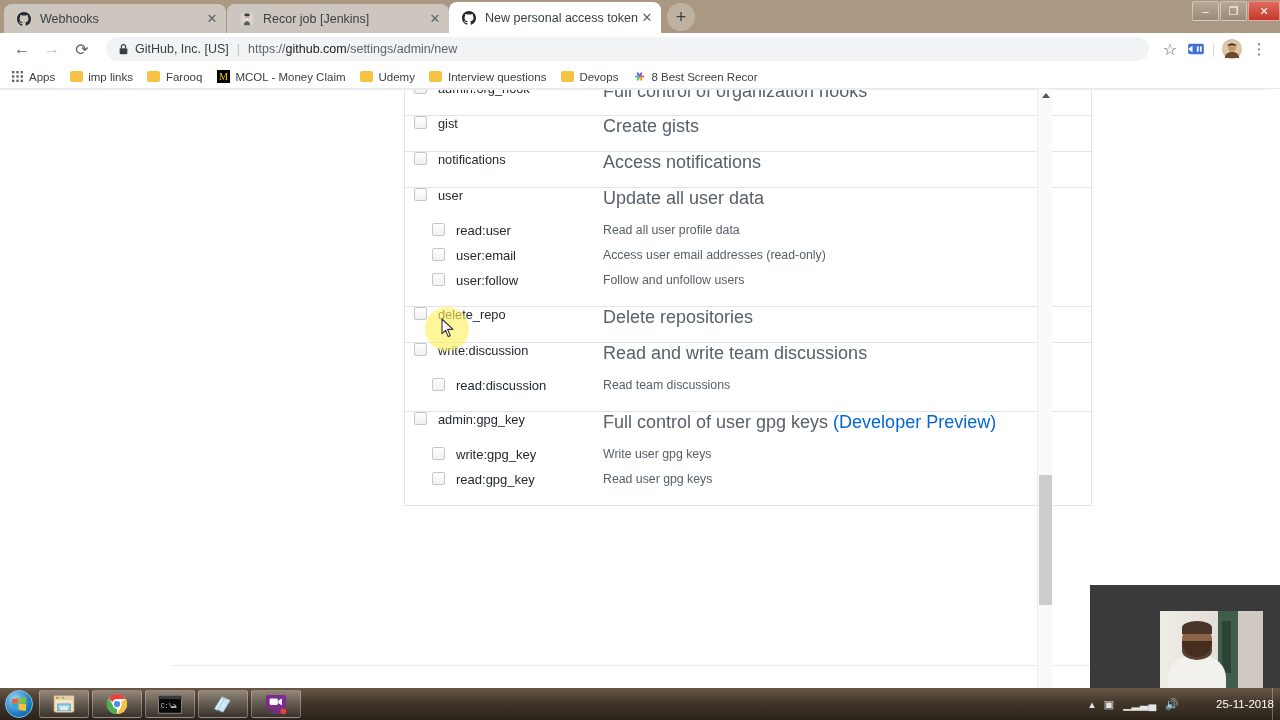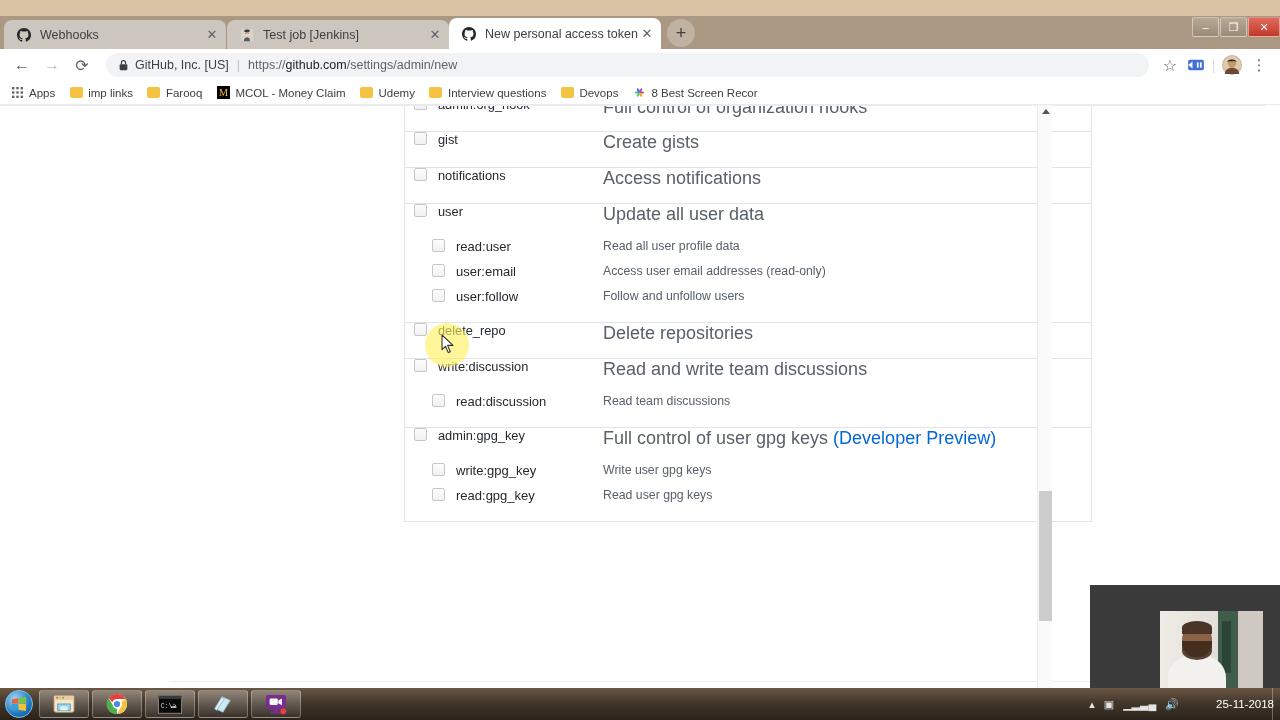--- a/index.html
+++ b/index.html
@@ -5,21 +5,21 @@
   * { box-sizing: border-box; margin: 0; padding: 0; }
   html, body {
     width: 1280px; height: 720px;
     overflow: hidden;
     font-family: "Liberation Sans", sans-serif;
     background: #d9c3a5;
   }
 
   
   #browser-window {
-    position: absolute; left: 0; top: 16px; width: 1052px; height: 688px;
+    position: absolute; left: 0; top: 0; width: 1052px; height: 688px;
     background: #c2410c;
   }
 
   
   #tab-strip {
     position: absolute; left: 0; top: 0; width: 1280px; height: 33px;
     background: linear-gradient(to bottom,#b8a490,#a89583);
     display: flex; align-items: flex-end;
   }
   #tab-strip-bg-left {
@@ -254,21 +254,21 @@
       <span class="tab-favicon">
         <svg width="14" height="14" viewBox="0 0 16 16">
           <rect x="1" y="1" width="14" height="14" rx="2" fill="#d8d3cd"></rect>
           <ellipse cx="8" cy="6" rx="3.2" ry="3.6" fill="#f0d9c4"></ellipse>
           <path d="M4.5 15c0-3 1.6-4.3 3.5-4.3S11.5 12 11.5 15z" fill="#5a5a5a"></path>
           <ellipse cx="8" cy="3.3" rx="3.3" ry="1.7" fill="#3b3b3b"></ellipse>
           <circle cx="6.7" cy="6" r=".6" fill="#333"></circle>
             <circle cx="9.3" cy="6" r=".6" fill="#333"></circle>
         </svg>
       </span>
-      <span class="tab-title">Test job [Jenkins]</span>
+      <span class="tab-title">Recor job [Jenkins]</span>
       <span class="tab-close">✕</span>
     </div>
 
     <div class="tab active">
       <span class="tab-favicon">
         <svg width="14" height="14" viewBox="0 0 16 16">
             <path fill="#24292e" d="M8 0C3.58 0 0 3.58 0 8c0 3.54 2.29 6.53 5.47 7.59.4.07.55-.17.55-.38 0-.19-.01-.82-.01-1.49-2.01.37-2.53-.49-2.69-.94-.09-.23-.48-.94-.82-1.13-.28-.15-.68-.52-.01-.53.63-.01 1.08.58 1.23.82.72 1.21 1.87.87 2.33.66.07-.52.28-.87.51-1.07-1.78-.2-3.64-.89-3.64-3.95 0-.87.31-1.59.82-2.15-.08-.2-.36-1.02.08-2.12 0 0 .67-.21 2.2.82a7.4 7.4 0 0 1 2-.27c.68 0 1.36.09 2 .27 1.53-1.04 2.2-.82 2.2-.82.44 1.1.16 1.92.08 2.12.51.56.82 1.27.82 2.15 0 3.07-1.87 3.75-3.65 3.95.29.25.54.73.54 1.48 0 1.07-.01 1.93-.01 2.2 0 .21.15.46.55.38A8.01 8.01 0 0 0 16 8c0-4.42-3.58-8-8-8z"></path>
           </svg>
       </span>
       <span class="tab-title">New personal access token</span>

